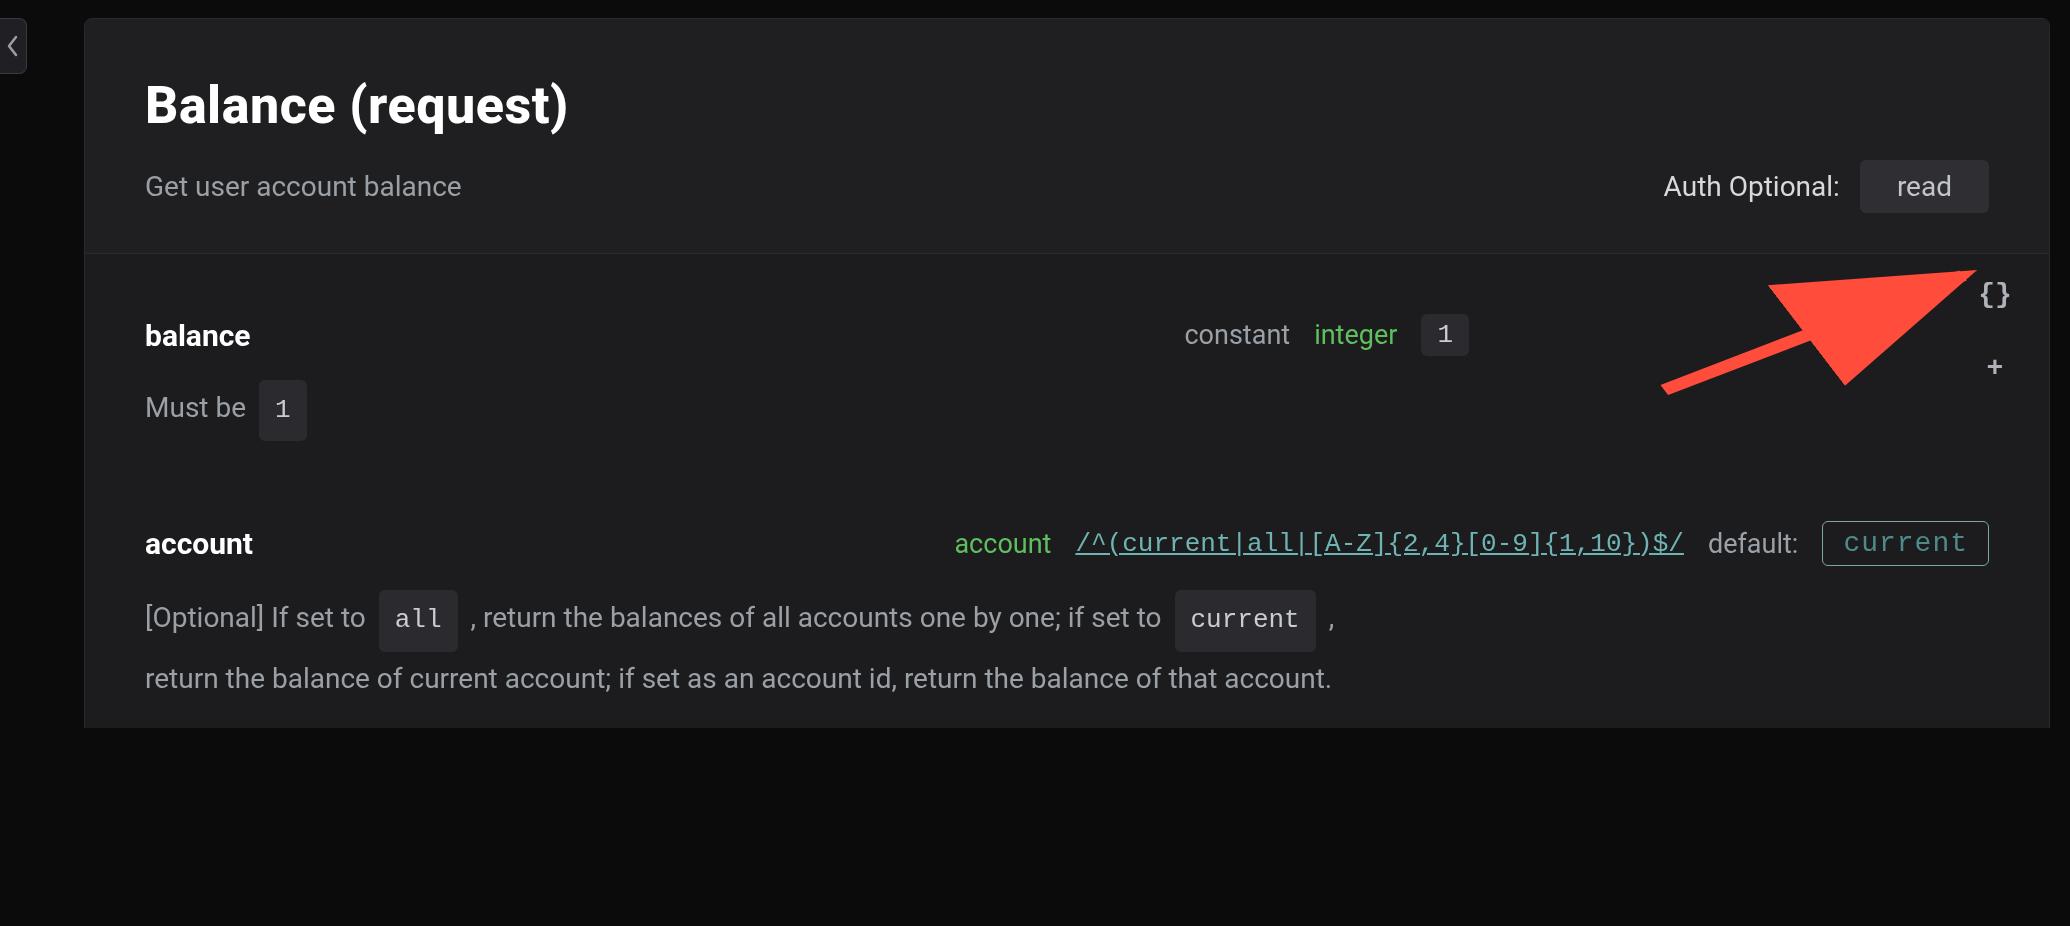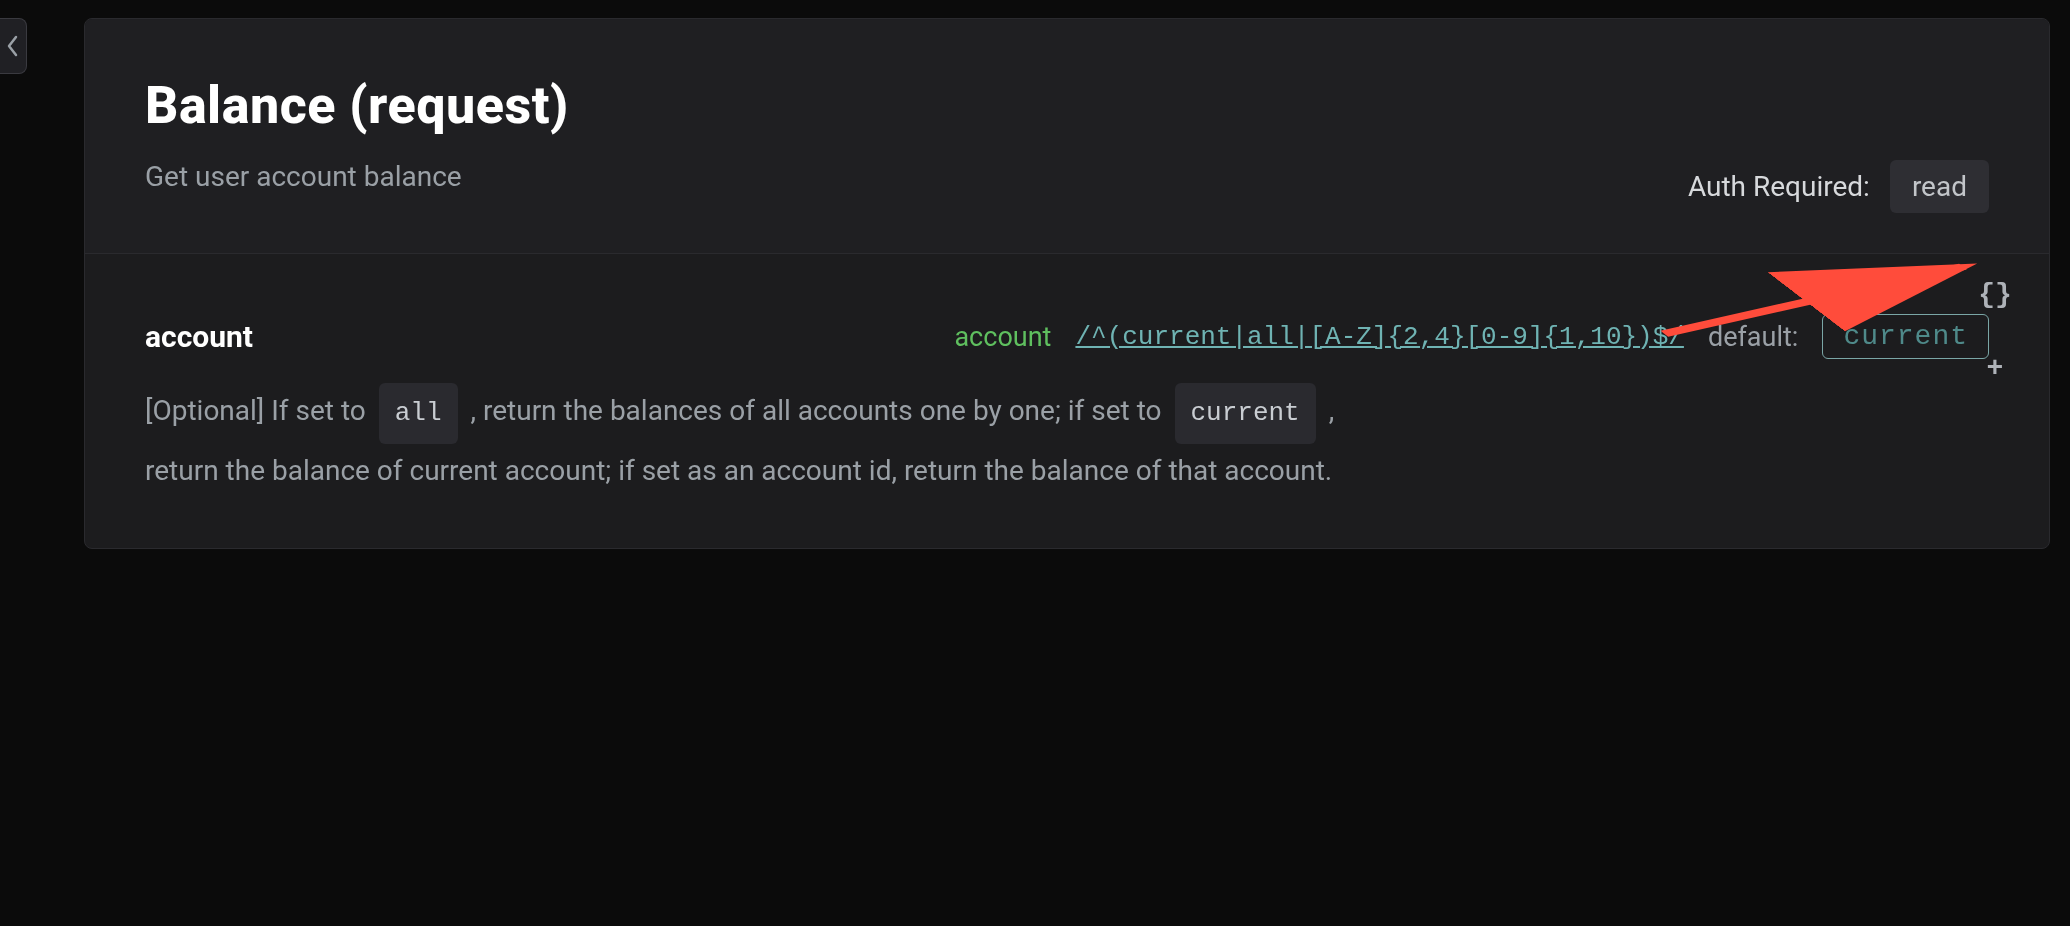--- a/index.html
+++ b/index.html
@@ -47,28 +47,28 @@
   .panel-header{
     padding:56px 60px 40px 60px;
     background:var(--panel-header);
     border-bottom:1px solid #2a2a2e;
   }
   .title{
     font-size:52px;font-weight:800;color:var(--heading);letter-spacing:0.5px;
     margin:0 0 24px 0;
   }
   .header-row{
-    display:flex;align-items:flex-start;justify-content:space-between;gap:20px;
+    display:flex;align-items:center;justify-content:space-between;gap:20px;
   }
   .subtitle{color:var(--muted);font-size:28px;}
   .auth{
     display:flex;align-items:center;gap:20px;color:var(--text);font-size:28px;
   }
   .tag{
-    display:inline-block;padding:10px 22px;background:var(--tag-bg);
+    display:inline-block;padding:10px 37px;background:var(--tag-bg);
     color:var(--tag-text);border-radius:6px;font-size:28px;
   }
   .panel-body{
     padding:60px 60px 40px 60px;position:relative;
   }
   .field{
     margin-bottom:80px;
   }
   .field-row{
     display:grid;
@@ -135,33 +135,47 @@
     </div>
   </div>
 
   <div class="panel">
 
     <div class="panel-header">
       <h1 class="title">Balance (request)</h1>
       <div class="header-row">
         <div class="subtitle">Get user account balance</div>
         <div class="auth">
-          <span>Auth Required:</span>
+          <span>Auth Optional:</span>
           <span class="tag">read</span>
         </div>
       </div>
     </div>
 
     <div class="panel-body">
 
       <div class="toolbar-icons">
         <div class="icon-btn">{}</div>
         <div class="icon-btn">+</div>
       </div>
 
+      <div class="field">
+        <div class="field-row">
+          <div class="field-name">balance</div>
+          <div class="type-block" style="margin-right:520px;">
+            <span class="const-label">constant</span>
+            <span class="type-keyword">integer</span>
+            <span class="code-chip">1</span>
+          </div>
+        </div>
+        <div class="field-desc">
+          <span>Must be</span>
+          <span class="code-chip">1</span>
+        </div>
+      </div>
 
       <div class="field" style="margin-bottom:10px;">
         <div class="field-row">
           <div class="field-name">account</div>
           <div class="type-block">
             <span class="type-keyword">account</span>
             <span class="pattern">/^(current|all|[A-Z]{2,4}[0-9]{1,10})$/</span>
             <span class="default-label">default:</span>
             <span class="default-box">current</span>
           </div>

